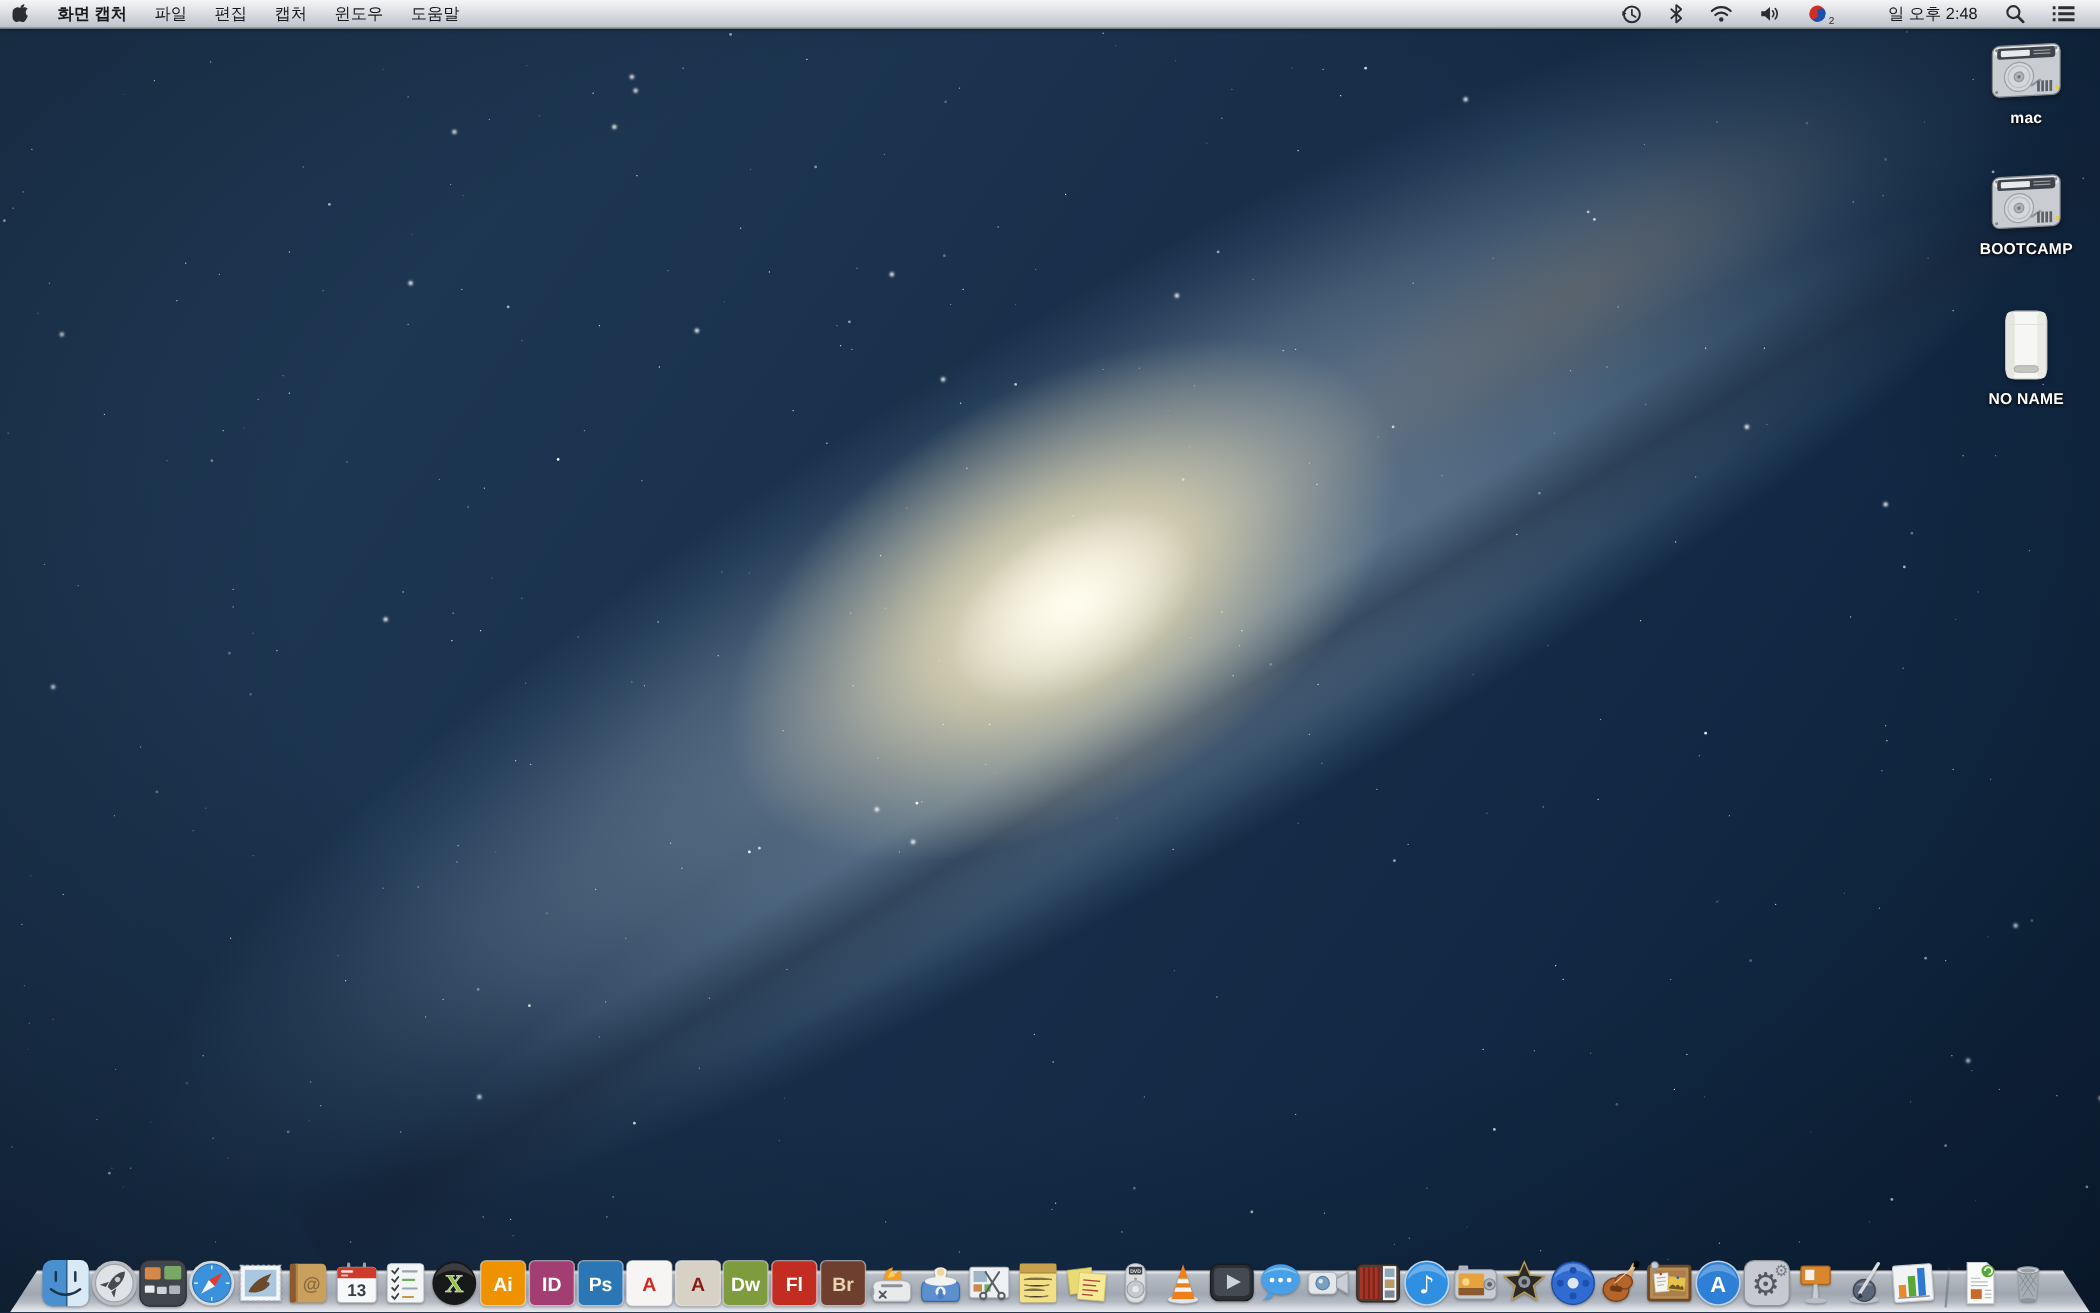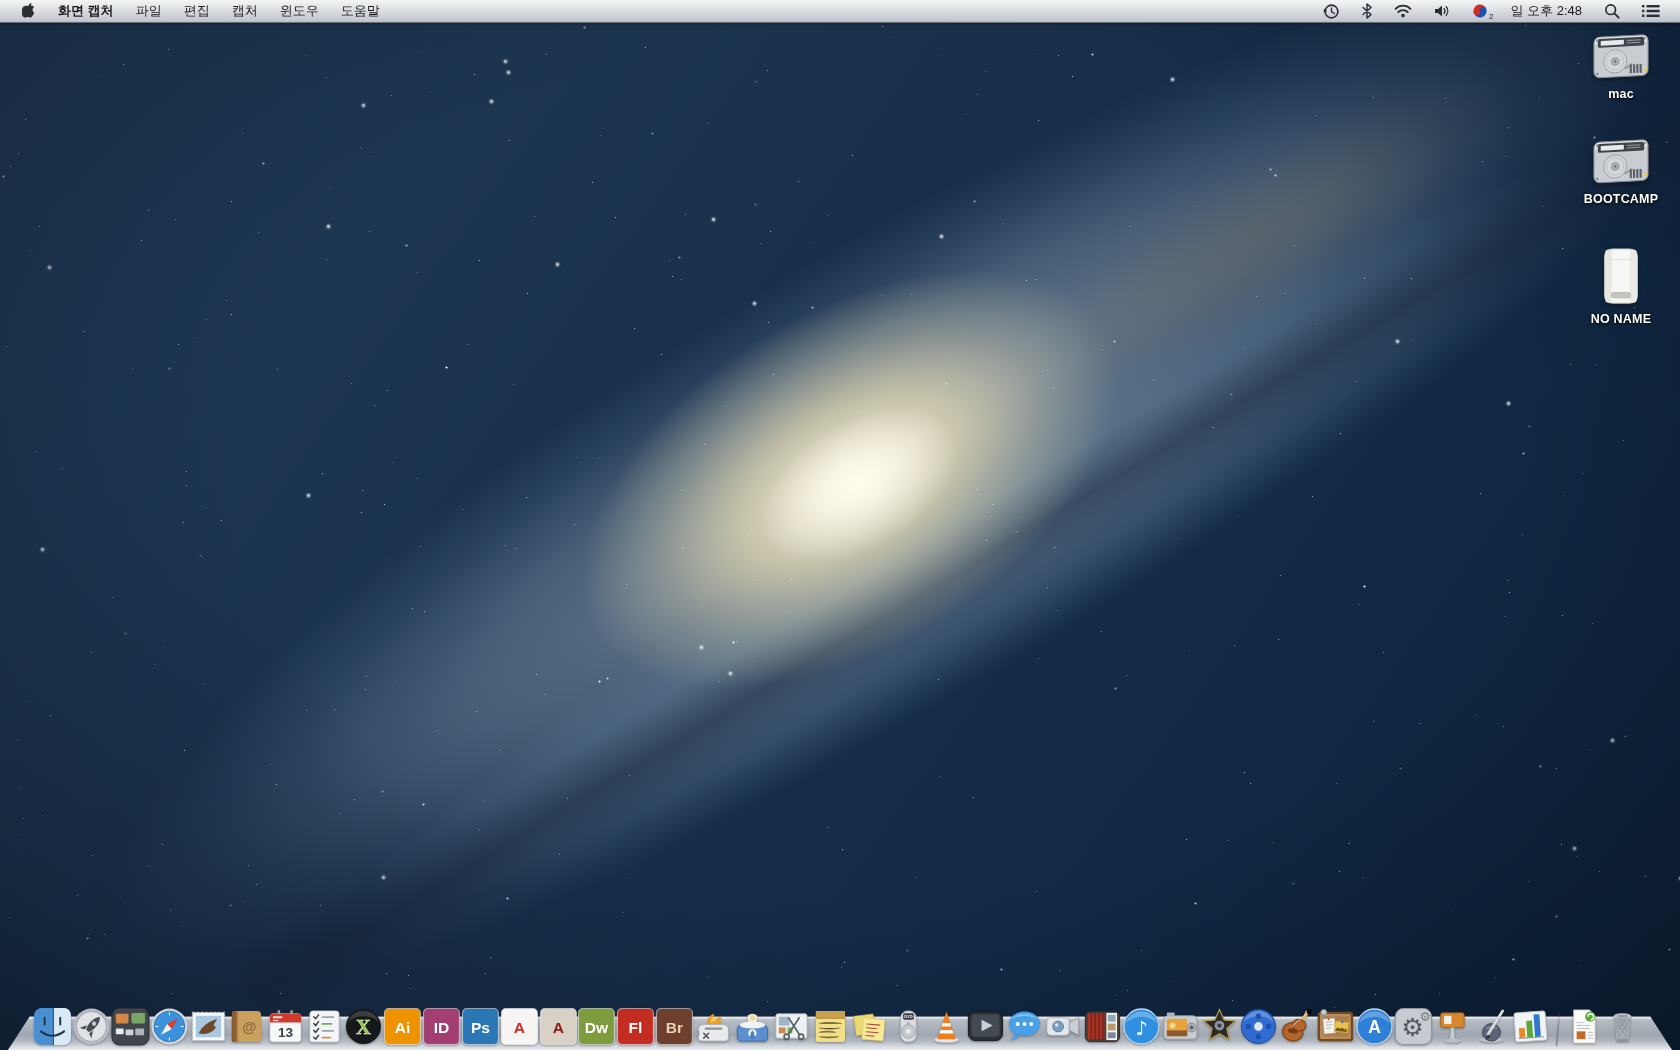--- a/index.html
+++ b/index.html
@@ -31,27 +31,27 @@
     background:radial-gradient(closest-side,rgba(255,253,240,.95),rgba(255,248,225,0) 75%);}
   .vignette{position:absolute;inset:0;
     background:radial-gradient(ellipse at 52% 44%,rgba(0,0,0,0) 52%,rgba(6,14,26,.32) 84%,rgba(4,10,20,.5) 100%);}
   #stars,#stars2{position:absolute;left:0;top:0;width:1px;height:1px;border-radius:50%;background:transparent;}
   
   #menubar{position:absolute;left:0;top:0;width:100%;height:22px;z-index:50;
     background:linear-gradient(#f4f5f7 0%,#dcdfe3 45%,#c3c8cf 92%,#b7bcc3 100%);
     border-bottom:1px solid rgba(60,65,72,.75);
     box-shadow:0 1px 3px rgba(0,0,0,.35);
     display:flex;align-items:center;font-size:13px;color:#17191d;}
-  .mb-left{display:flex;align-items:center;height:100%;padding-left:16px;}
+  .mb-left{display:flex;align-items:center;height:100%;padding-left:4px;}
   .mb-left .mi{padding:0 11px;height:100%;display:flex;align-items:center;white-space:nowrap;}
   .mb-appname{font-weight:bold;}
   .mb-right{margin-left:auto;display:flex;align-items:center;height:100%;padding-right:12px;gap:6px;}
   .status-ico{position:relative;height:100%;display:flex;align-items:center;padding:0 8px;}
   .input-badge{position:absolute;right:3px;bottom:1px;font-size:8px;color:#23262a;}
-  .mb-clock{padding:0 8px;white-space:nowrap;}
+  .mb-clock{padding:0 8px;white-space:nowrap;margin-left:26px;}
   .apple{padding:0 10px 0 6px;height:100%;display:flex;align-items:center;}
   
   .volume{position:absolute;left:1560px;width:122px;text-align:center;cursor:default;}
   .volume svg{display:block;margin:0 auto;filter:drop-shadow(0 2px 2px rgba(0,0,0,.35));}
   .vol-label{margin-top:1px;color:#fff;font-size:12.5px;font-weight:bold;letter-spacing:.2px;
     text-shadow:0 1px 3px rgba(0,0,0,.95),0 0 2px rgba(0,0,0,.6);}
   
   #dock{position:absolute;left:0;bottom:0;width:100%;height:64px;z-index:40;}
   .dock-shelf{position:absolute;left:8px;right:8px;bottom:0;height:33px;
     clip-path:polygon(22px 0,calc(100% - 22px) 0,100% 100%,0 100%);

